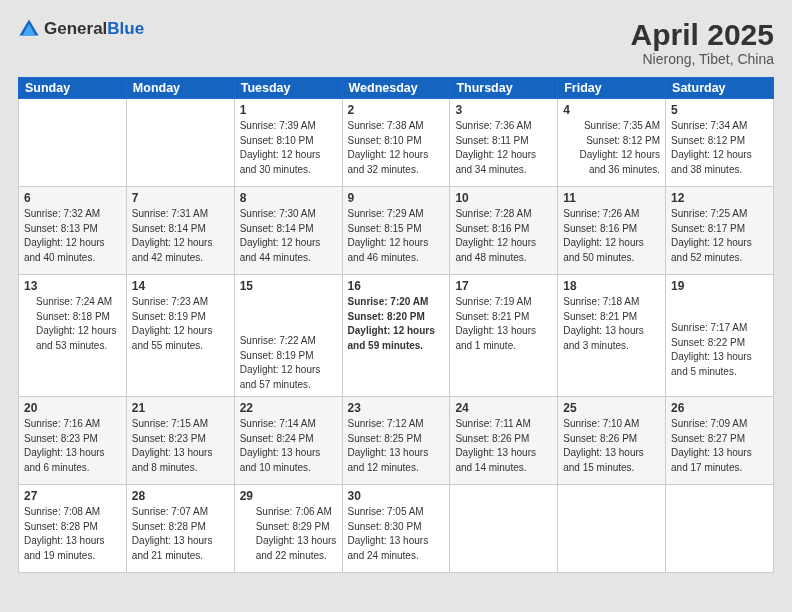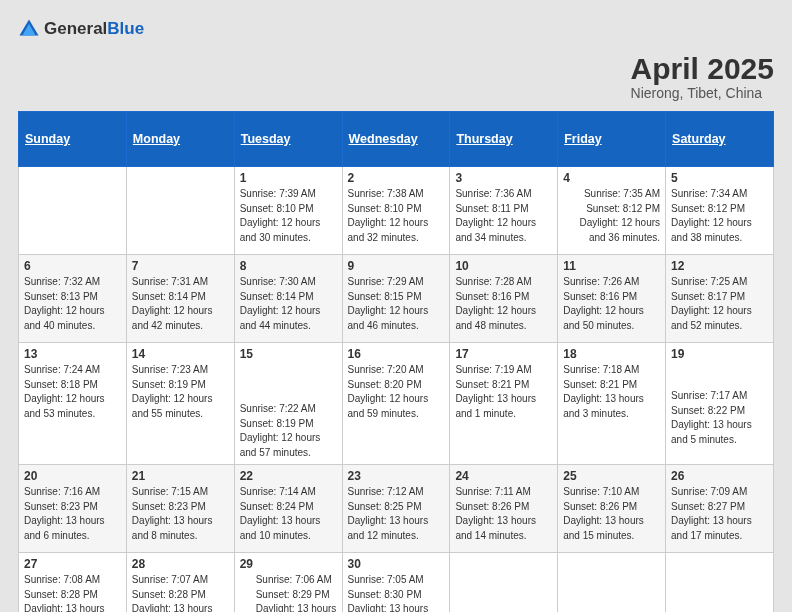--- a/index.html
+++ b/index.html
@@ -25,46 +25,45 @@
     .logo {
       display: flex;
       align-items: center;
       gap: 4px;
     }
     .logo-icon {
       width: 22px;
       height: 22px;
     }
     .title-block {
-      margin-top: 34px;
+      text-align: right;
     }
     .month-year {
       font-size: 30px;
       font-weight: bold;
       color: #333;
       line-height: 1.1;
     }
     .location {
       font-size: 14px;
       color: #555;
     }
     .calendar {
       width: 100%;
       border-collapse: collapse;
       border: 1px solid #ccc;
     }
     .calendar th {
       background: #1565c0;
       color: #fff;
       text-align: left;
-      padding: 20px 6px;
+      padding: 3px 6px;
       font-size: 12.5px;
       font-weight: bold;
       border: 1px solid #1a6ad0;
-      text-decoration: underline;
     }
     .calendar td {
       vertical-align: top;
       border: 1px solid #ccc;
       padding: 4px 5px;
       width: calc(100% / 7);
       min-height: 80px;
       height: 88px;
       font-size: 10.5px;
       color: #333;
@@ -198,39 +197,39 @@
           <td>
             <span class="day-num">12</span>
             <div class="day-info" style="white-space: pre-line;">Sunrise: 7:25 AM
 Sunset: 8:17 PM
 Daylight: 12 hours and 52 minutes.</div>
           </td>
         </tr>
         <tr>
           <td>
             <span class="day-num">13</span>
-            <div class="day-info" style="white-space: pre-line;">Sunrise: 7:24 AM
+            <div class="day-info" style="white-space: pre-line; margin-left: 12px;">Sunrise: 7:24 AM
 Sunset: 8:18 PM
 Daylight: 12 hours and 53 minutes.</div>
           </td>
           <td>
             <span class="day-num">14</span>
             <div class="day-info" style="white-space: pre-line;">Sunrise: 7:23 AM
 Sunset: 8:19 PM
 Daylight: 12 hours and 55 minutes.</div>
           </td>
           <td>
             <span class="day-num">15</span>
             <div class="day-info" style="white-space: pre-line; margin-top: 41px;">Sunrise: 7:22 AM
 Sunset: 8:19 PM
 Daylight: 12 hours and 57 minutes.</div>
           </td>
           <td>
             <span class="day-num">16</span>
-            <div class="day-info" style="white-space: pre-line;">Sunrise: 7:20 AM
+            <div class="day-info" style="white-space: pre-line; font-weight: bold;">Sunrise: 7:20 AM
 Sunset: 8:20 PM
 Daylight: 12 hours and 59 minutes.</div>
           </td>
           <td>
             <span class="day-num">17</span>
             <div class="day-info" style="white-space: pre-line;">Sunrise: 7:19 AM
 Sunset: 8:21 PM
 Daylight: 13 hours and 1 minute.</div>
           </td>
           <td>

